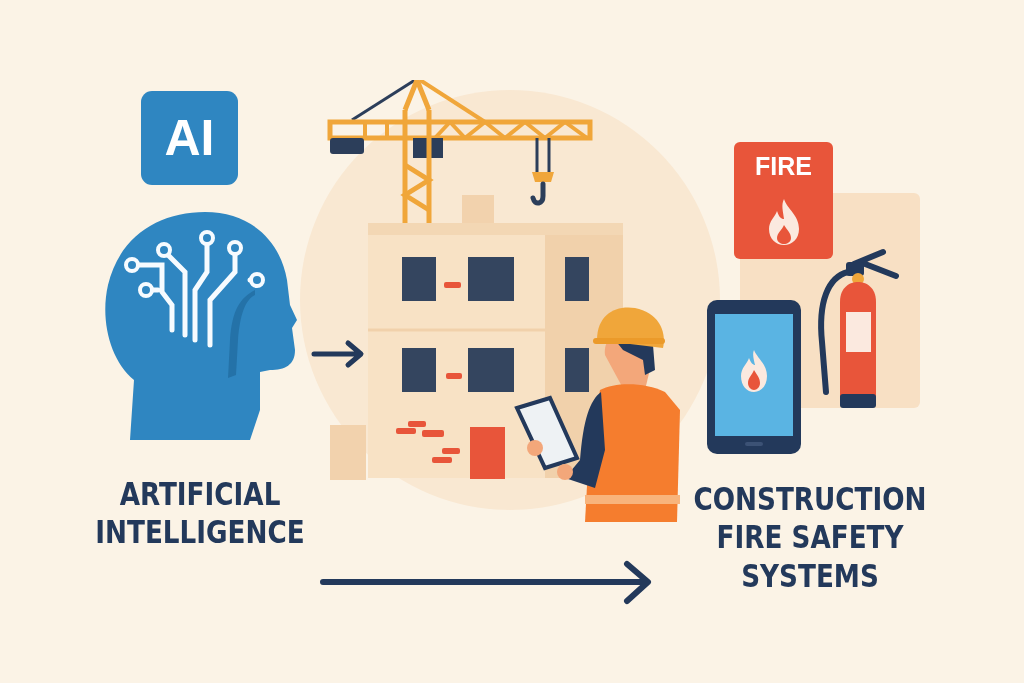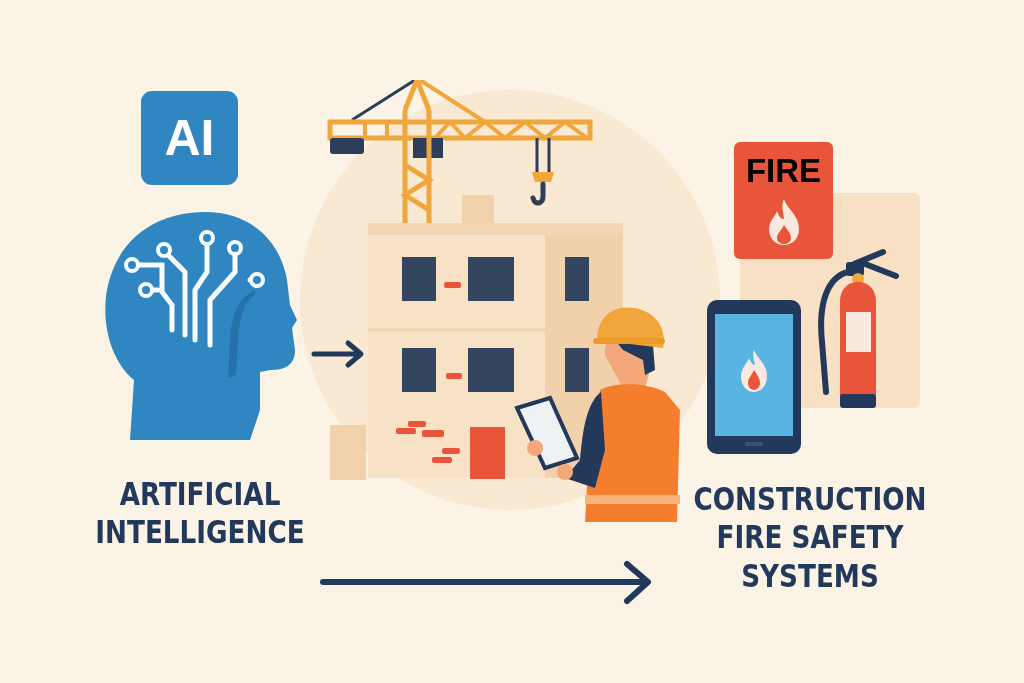--- a/index.html
+++ b/index.html
@@ -2,21 +2,21 @@
 <html><head>
 <meta charset="utf-8">
 <style>
   html,body{margin:0;padding:0;}
   body{width:1024px;height:683px;background:#fbf3e6;position:relative;overflow:hidden;font-family:"Liberation Sans",sans-serif;}
   .abs{position:absolute;}
   .blob{position:absolute;border-radius:50%;background:#f8e6cf;}
   .label{position:absolute;color:#23395b;font-family:"DejaVu Sans",sans-serif;font-weight:bold;text-align:center;line-height:1.2;transform:scaleX(0.82);transform-origin:center;}
   .ai-badge{position:absolute;left:141px;top:91px;width:97px;height:94px;background:#2f86c1;border-radius:11px;color:#fff;font-family:"Liberation Sans",sans-serif;font-weight:bold;font-size:50px;display:flex;align-items:center;justify-content:center;}
   .fire-sign{position:absolute;left:734px;top:142px;width:99px;height:117px;background:#e8553a;border-radius:6px;}
-  .fire-sign-text{position:absolute;left:0;top:10px;width:100%;text-align:center;color:#000000;font-weight:bold;font-size:33px;font-family:"Liberation Sans",sans-serif;}
+  .fire-sign-text{position:absolute;left:0;top:10px;width:100%;text-align:center;color:#ffffff;font-weight:bold;font-size:25px;font-family:"Liberation Sans",sans-serif;}
 </style>
 </head>
 <body>
 
 <div class="blob" style="left:300px;top:90px;width:420px;height:420px;background:#f9e8d2;"></div>
 <div class="abs" style="left:740px;top:193px;width:180px;height:215px;background:#f8e0c4;border-radius:6px;"></div>
 
 <div class="ai-badge">
     <span>AI</span>
   </div>

